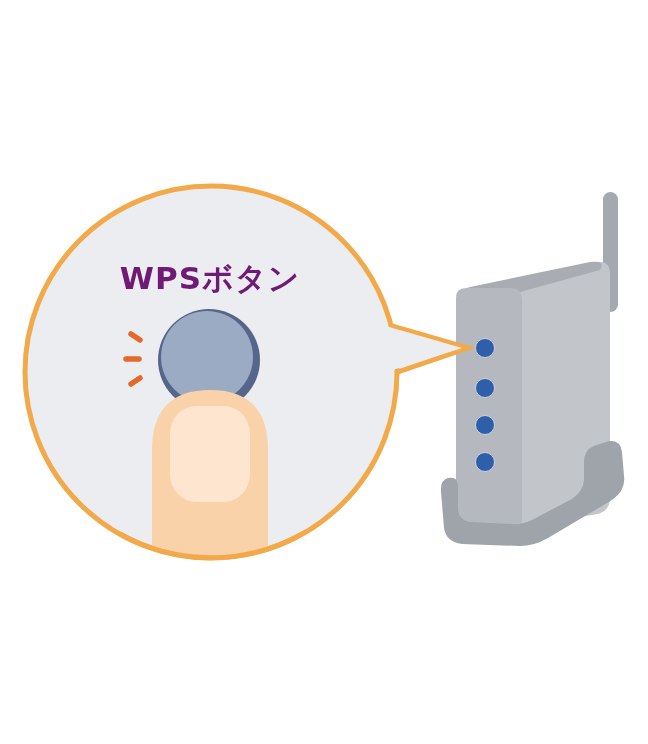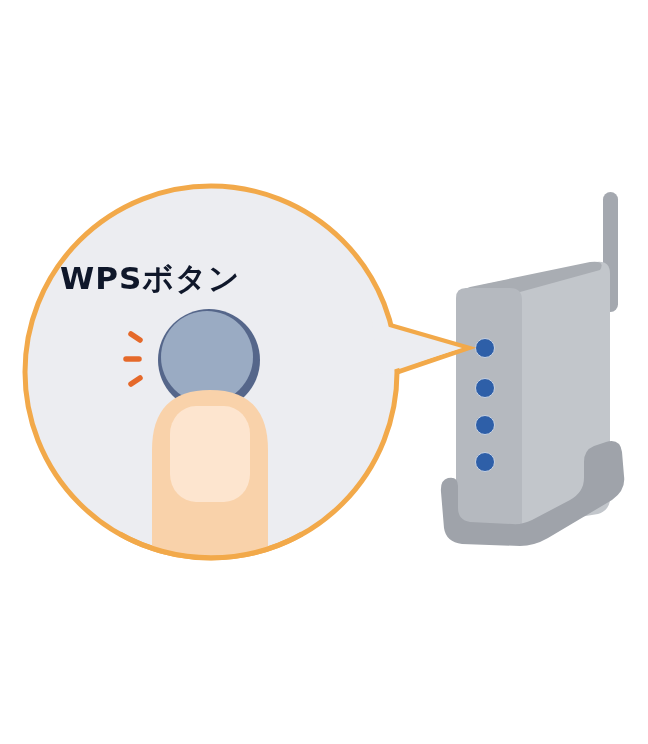--- a/index.html
+++ b/index.html
@@ -19,25 +19,26 @@
       left: 0;
       top: 0;
       width: 648px;
       height: 744px;
     }
     .wps-label {
       position: absolute;
       left: 60px;
       width: 300px;
       top: 258px;
+      text-align: center;
       font-family: "DejaVu Sans", sans-serif;
       font-weight: bold;
       font-size: 31px;
       letter-spacing: 1px;
-      color: #0f172a;
+      color: #701a75;
       line-height: 40px;
     }
   </style>
 </head>
 <body>
 
 <div class="canvas">
   <svg class="illustration" viewBox="0 0 648 744" xmlns="http://www.w3.org/2000/svg">
 
     <g>

